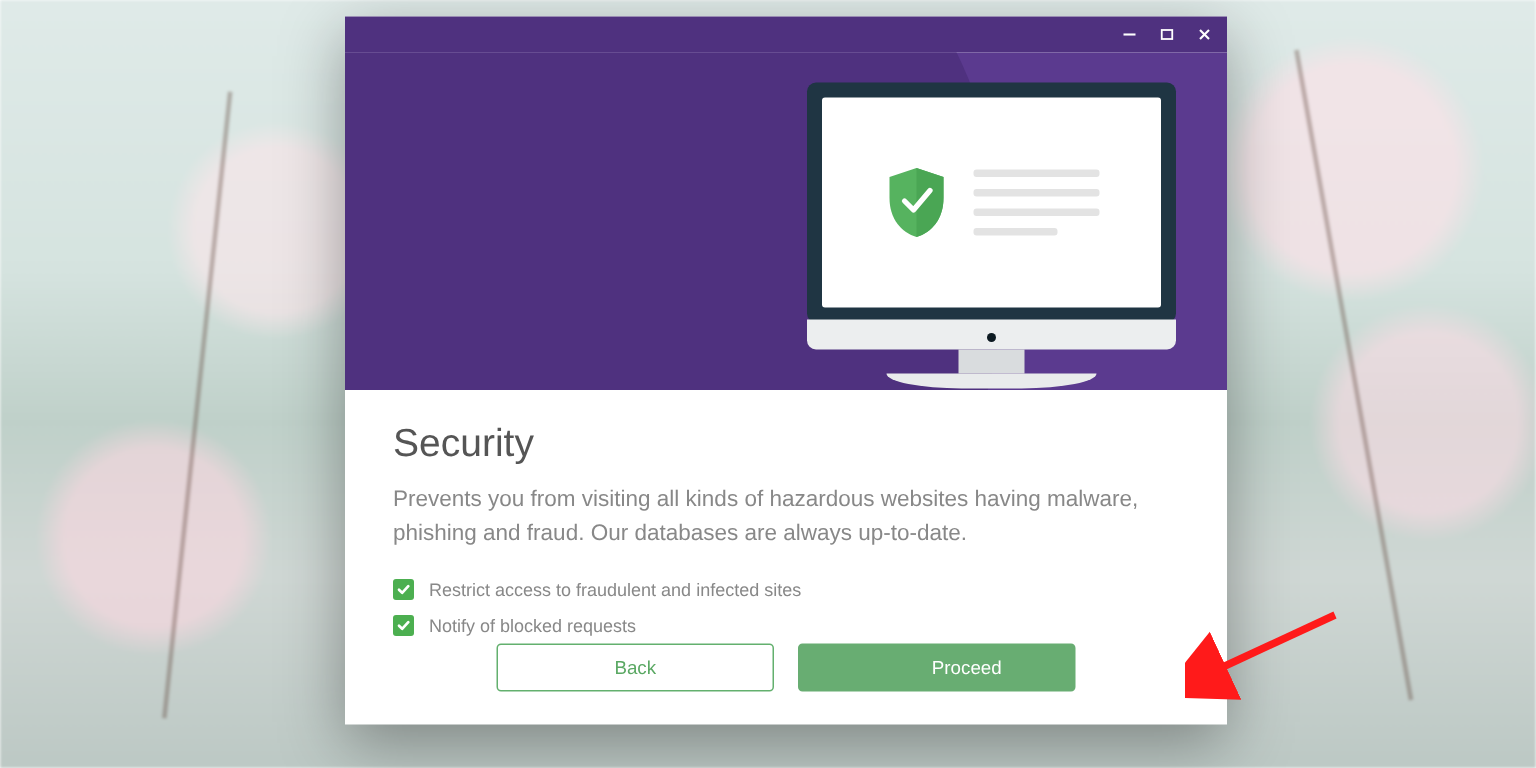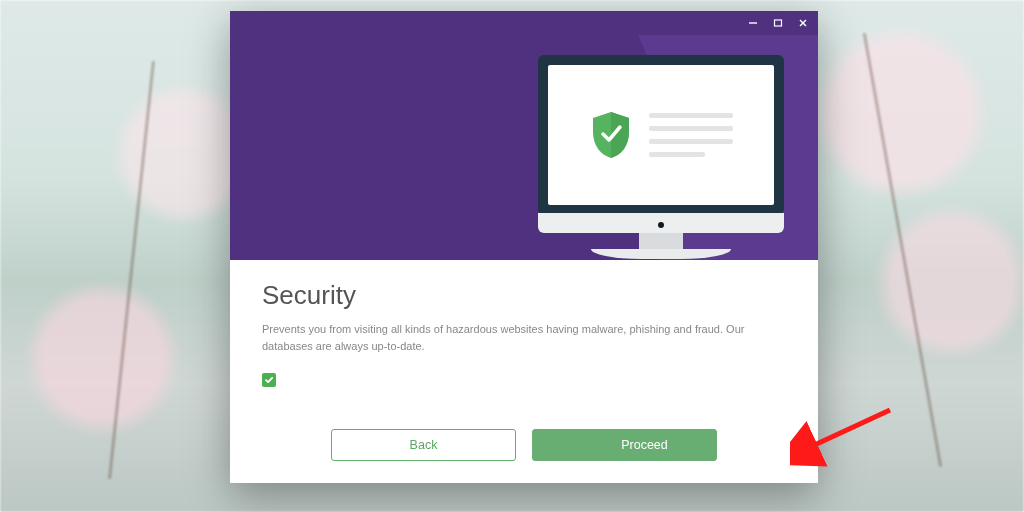--- a/index.html
+++ b/index.html
@@ -29,21 +29,21 @@
   .lines span:nth-child(2){width:84px;}
   .lines span:nth-child(3){width:84px;}
   .lines span:nth-child(4){width:56px;}
   .stand-neck{width:44px;height:16px;background:#d9dcde;margin:0 auto;}
   .stand-base{width:140px;height:10px;background:#e9ebec;margin:0 auto;border-radius:0 0 60px 60px/0 0 12px 12px;}
   .cam{width:6px;height:6px;background:#0d1a22;border-radius:50%;margin:4px auto 0;}
   .chin{background:#eceeef;height:20px;border-radius:0 0 6px 6px;display:flex;align-items:center;justify-content:center;margin-top:-2px;}
 
   .content{padding:20px 32px 0;}
   h1{margin:0 0 10px;font-weight:400;font-size:26px;color:#555;}
-  .desc{margin:0 0 18px;font-size:11px;line-height:1.55;color:#888;}
+  .desc{margin:0 0 18px;font-size:15px;line-height:1.55;color:#888;}
   .opts{list-style:none;margin:0;padding:0;}
   .opts li{display:flex;align-items:center;gap:10px;font-size:12px;color:#888;margin-bottom:10px;}
   .chk{width:14px;height:14px;background:#4caf50;border-radius:2px;display:flex;align-items:center;justify-content:center;flex-shrink:0;}
   .chk svg{width:10px;height:10px;}
 
   .footer{position:absolute;bottom:22px;left:0;right:0;display:flex;justify-content:center;gap:16px;}
   .btn{width:185px;height:32px;border-radius:3px;font-size:12.5px;display:flex;align-items:center;justify-content:center;cursor:pointer;box-sizing:border-box;}
   .btn-back{background:#fff;border:1px solid #63b06e;color:#5aa863;}
   .btn-proceed{background:#68ad72;border:1px solid #68ad72;color:#fff;padding-left:40px;}
 
@@ -105,20 +105,29 @@
   <div class="content">
     <h1>Security</h1>
     <p class="desc">Prevents you from visiting all kinds of hazardous websites having malware, phishing and fraud. Our databases are always up-to-date.</p>
     <ul class="opts">
       <li>
         <span class="chk">
           <svg viewBox="0 0 10 10">
               <path d="M2 5.2 L4.1 7.2 L8.2 2.8" fill="none" stroke="#fff" stroke-width="1.8" stroke-linecap="round" stroke-linejoin="round"></path>
             </svg>
         </span>
+        <span>Restrict access to fraudulent and infected sites</span>
+      </li>
+      <li>
+        <span class="chk">
+          <svg viewBox="0 0 10 10">
+              <path d="M2 5.2 L4.1 7.2 L8.2 2.8" fill="none" stroke="#fff" stroke-width="1.8" stroke-linecap="round" stroke-linejoin="round"></path>
+            </svg>
+        </span>
+        <span>Notify of blocked requests</span>
       </li>
     </ul>
   </div>
 
   <div class="footer">
     <div class="btn btn-back">Back</div>
     <div class="btn btn-proceed">Proceed</div>
   </div>
 
 </div>

